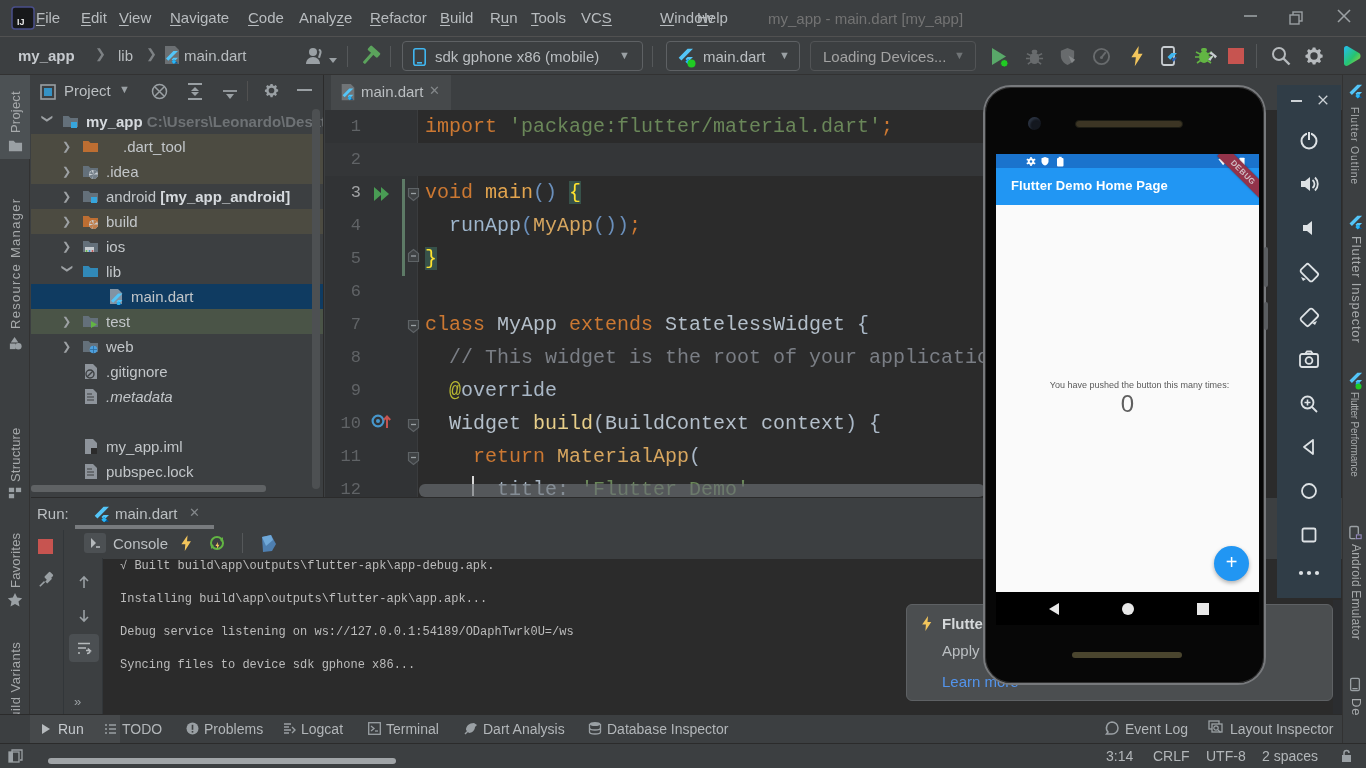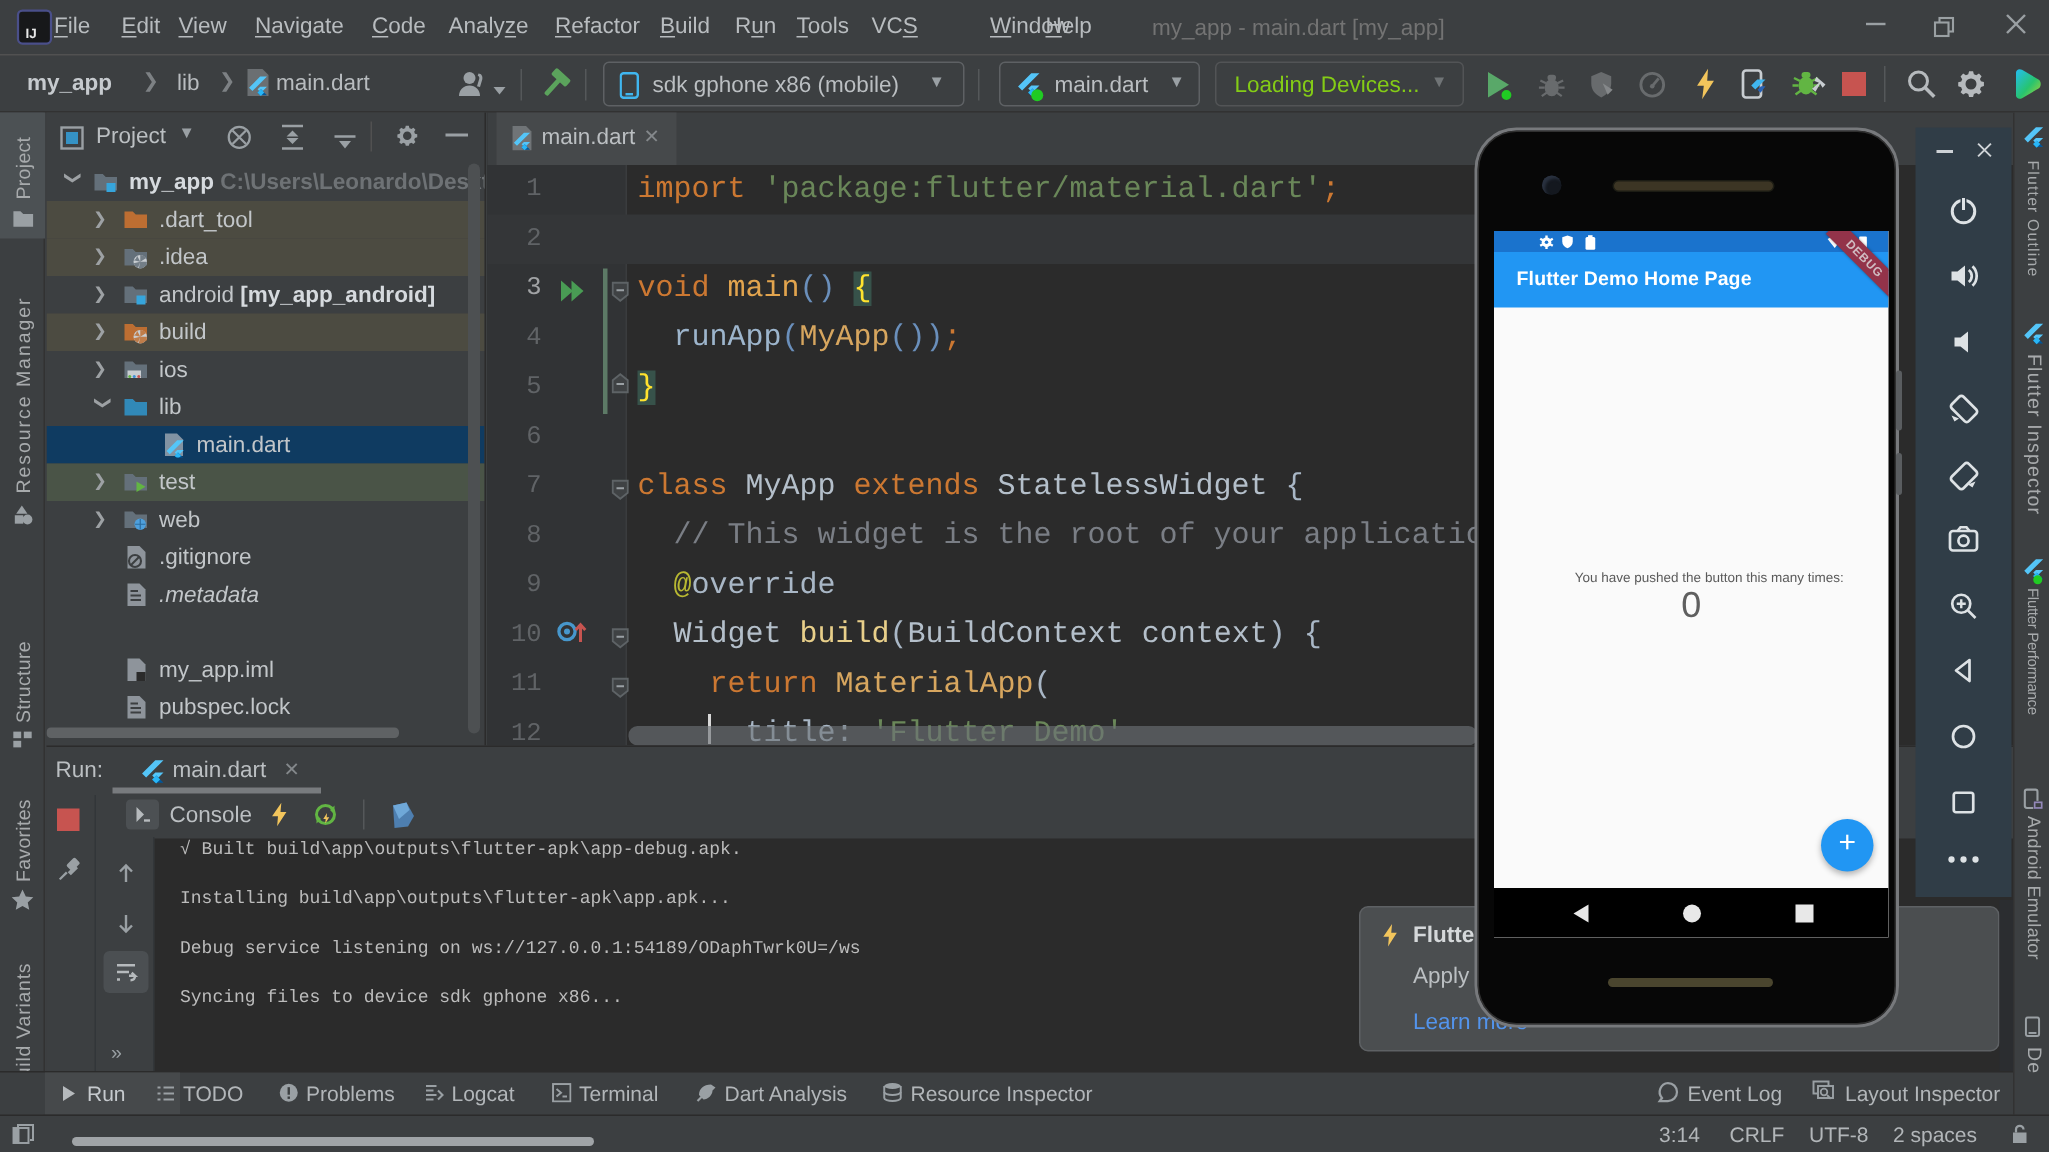--- a/index.html
+++ b/index.html
@@ -90,21 +90,21 @@
           <use href="#flogo"></use>
         </svg>
       <svg class="a" style="left:20px;top:17px" width="9" height="9" viewBox="0 0 9 9">
           <circle cx="4.5" cy="4.5" r="4" fill="#20cb23"></circle>
         </svg>
     <div class="a" style="left:36px;top:6px;font-size:15px;color:#bbbfc2">main.dart</div>
     <div class="a" style="left:112px;top:7px;color:#9aa0a4;font-size:11px">▼</div>
   </div>
 
   <div class="a" style="left:810px;top:3px;width:166px;height:30px;border:1px solid #525456;border-radius:4px">
-    <div class="a" style="left:12px;top:6px;font-size:15px;color:#84cc16;white-space:nowrap">Loading Devices...</div>
+    <div class="a" style="left:12px;top:6px;font-size:15px;color:#a3a3a3;white-space:nowrap">Loading Devices...</div>
     <div class="a" style="left:143px;top:7px;color:#707476;font-size:11px">▼</div>
   </div>
 
   <svg class="a" style="left:988px;top:8px" width="22" height="22" viewBox="0 0 22 22">
         <path fill="#59a869" d="M4 2l14 8.5L4 19z"></path>
         <circle cx="16.3" cy="17.3" r="3.8" fill="#20cb23"></circle>
         <circle cx="16.3" cy="17.3" r="3.8" fill="none" stroke="#3c3f41" stroke-width="1"></circle>
       </svg>
   <svg class="a" style="left:1025px;top:9px" width="19" height="19" viewBox="0 0 20 20">
         <g fill="#686b6d">
@@ -227,21 +227,21 @@
           <svg style="position:absolute;left:31px;top:4px" width="17" height="17" viewBox="0 0 17 17">
             <use href="#fold_fl"></use>
           </svg>
           <span style="position:absolute;left:55px;color:#c2c6c9;font-weight:bold;color:#d6dade">my_app<span style="color:#6e7275"> C:\Users\Leonardo\Deskt</span></span>
         </div>
         <div class="row" style="top:25px;background:#4c4b41">
           <span style="position:absolute;left:31px;top:0;color:#9da1a4;font-size:11px">❯</span>
           <svg style="position:absolute;left:51px;top:4px" width="17" height="17" viewBox="0 0 17 17">
             <use href="#fold_ex"></use>
           </svg>
-          <span style="position:absolute;left:75px;color:#c2c6c9;">.dart_tool</span>
+          <span style="position:absolute;left:92px;color:#c2c6c9;">.dart_tool</span>
         </div>
         <div class="row" style="top:50px;background:#4c4b41">
           <span style="position:absolute;left:31px;top:0;color:#9da1a4;font-size:11px">❯</span>
           <svg style="position:absolute;left:51px;top:4px" width="17" height="17" viewBox="0 0 17 17">
             <use href="#fold_idea"></use>
           </svg>
           <span style="position:absolute;left:75px;color:#c2c6c9;">.idea</span>
         </div>
         <div class="row" style="top:75px;background:transparent">
           <span style="position:absolute;left:31px;top:0;color:#9da1a4;font-size:11px">❯</span>
@@ -496,21 +496,21 @@
   <svg class="a" style="left:464px;top:7px" width="14" height="13" viewBox="0 0 14 13">
         <path fill="#9aa0a4" d="M2 8c0-4 3-7 8-7l3 2-2 2c0 3-3 6-6 6L2 8z"></path>
         <path d="M1 12l3-3" stroke="#9aa0a4" stroke-width="1.4"></path>
       </svg>
   <div class="a" style="left:483px;top:6px;font-size:14px;color:#b2b6b9">Dart Analysis</div>
   <svg class="a" style="left:588px;top:6px" width="14" height="14" viewBox="0 0 14 14">
         <ellipse cx="7" cy="3" rx="5.5" ry="2" fill="#9aa0a4"></ellipse>
         <path d="M1.5 3v8c0 1.1 2.5 2 5.5 2s5.5-.9 5.5-2V3" fill="none" stroke="#9aa0a4" stroke-width="1.3"></path>
         <path d="M1.5 7c0 1.1 2.5 2 5.5 2s5.5-.9 5.5-2" fill="none" stroke="#9aa0a4" stroke-width="1.3"></path>
       </svg>
-  <div class="a" style="left:607px;top:6px;font-size:14px;color:#b2b6b9">Resource Inspector</div>
+  <div class="a" style="left:607px;top:6px;font-size:14px;color:#b2b6b9">Database Inspector</div>
 </div>
 
 <div class="a" id="statusbar" style="left:0;top:743px;width:1366px;height:25px;background:#3c3f41;border-top:1px solid #2b2b2b;z-index:6">
   <svg class="a" style="left:8px;top:5px" width="15" height="15" viewBox="0 0 15 15">
         <rect x="1" y="3" width="10" height="10" fill="none" stroke="#9aa0a4" stroke-width="1.3"></rect>
         <path d="M4 3V1h10v10h-2" fill="none" stroke="#9aa0a4" stroke-width="1.3"></path>
         <rect x="1" y="3" width="4" height="10" fill="#9aa0a4"></rect>
       </svg>
   <div class="a" style="left:48px;top:14px;width:348px;height:6px;background:#a0a4a7;border-radius:3px"></div>
   <div class="a" style="left:1106px;top:4px;font-size:14px;color:#b2b6b9">3:14</div>

